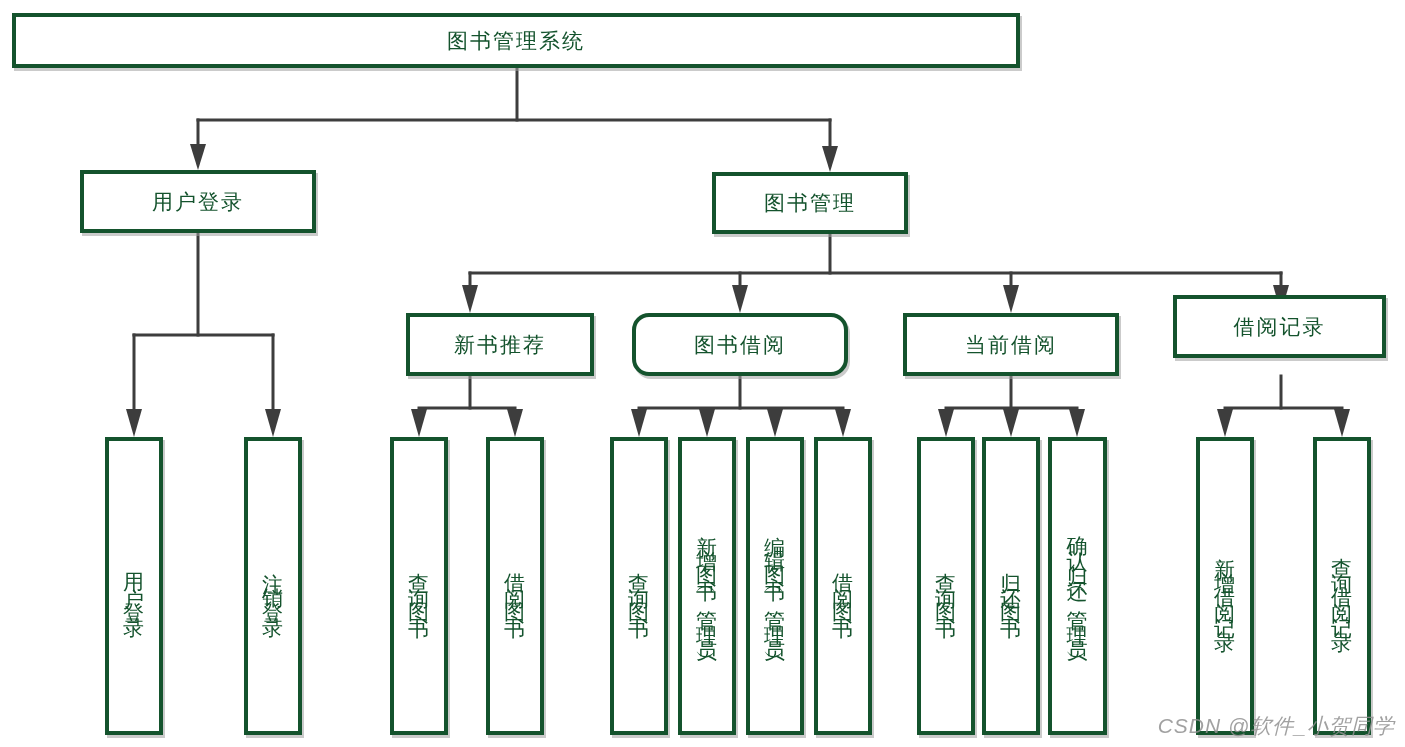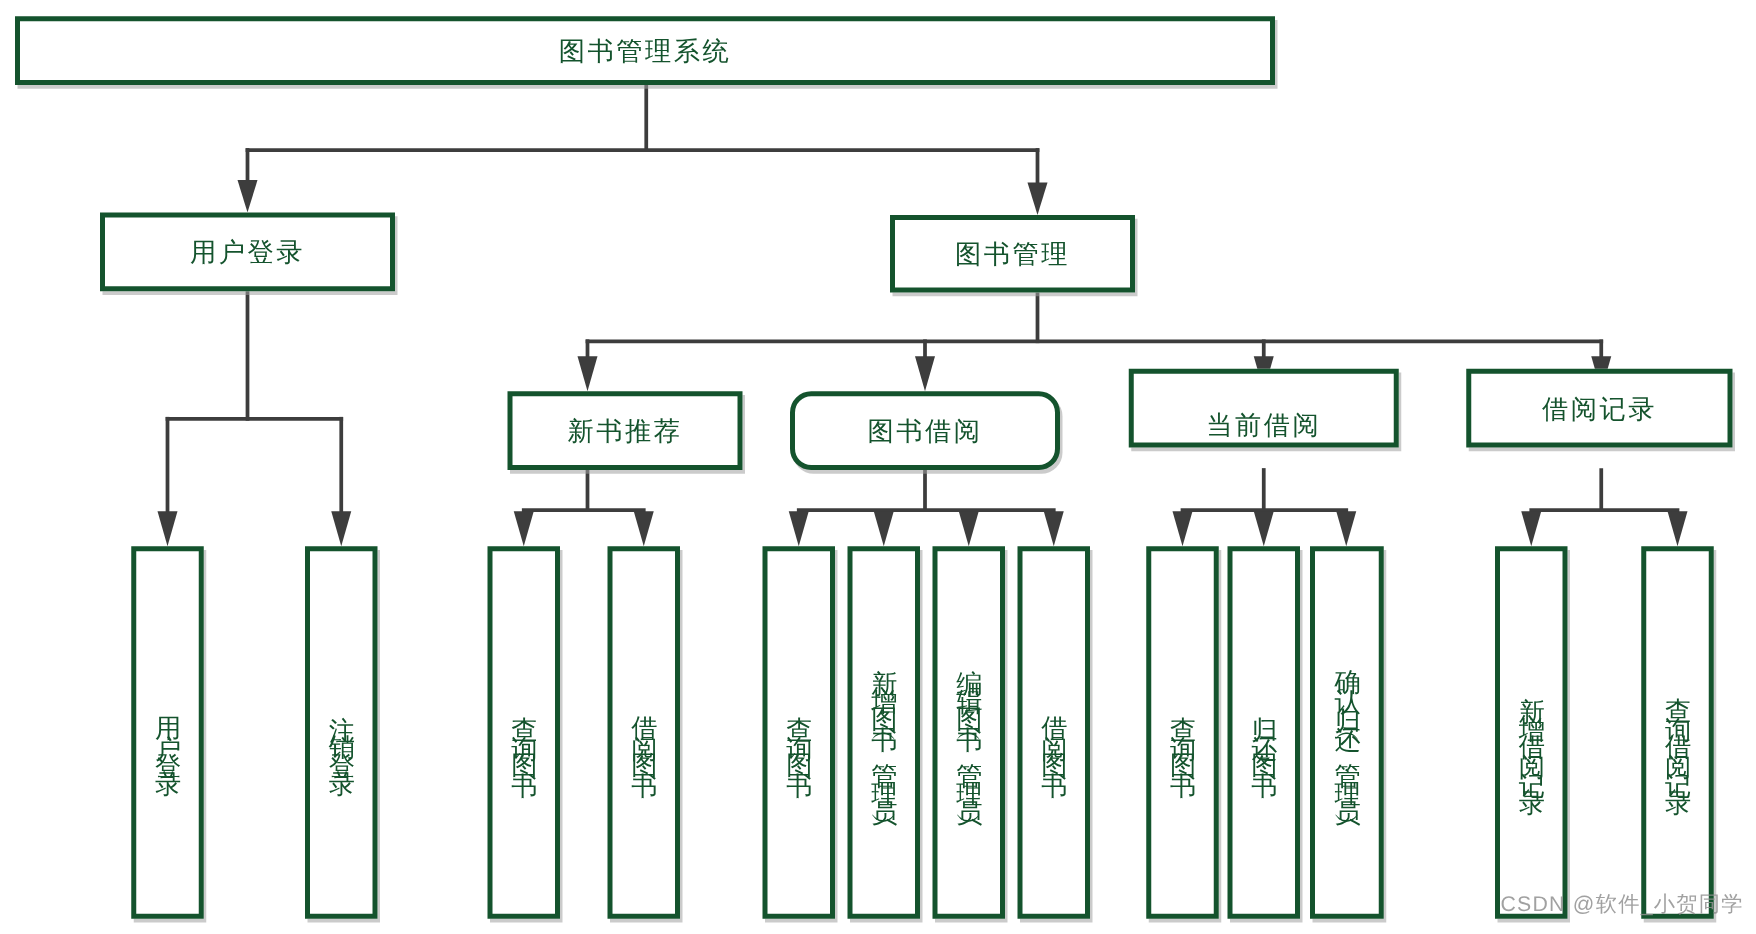--- a/index.html
+++ b/index.html
@@ -36,24 +36,25 @@
     text-orientation: mixed;
     letter-spacing: 15px;
     font-size: 21px;
     line-height: 1;
   }
   .watermark {
     position: absolute;
     right: 10px;
     top: 712px;
     z-index: 3;
-    font-size: 17px;
+    font-size: 21px;
     color: rgba(145,145,145,0.85);
     letter-spacing: 1px;
     white-space: nowrap;
+    font-style: italic;
   }
 </style>
 </head>
 <body>
 
 <div class="canvas">
 
   <svg class="connectors" viewBox="0 0 1405 747" xmlns="http://www.w3.org/2000/svg">
     <g stroke="#3d3d3d" stroke-width="3" fill="none" stroke-linecap="square">
 
@@ -126,21 +127,21 @@
   <div class="node" style="left:712px; top:172px; width:196px; height:62px;">
     <span>图书管理</span>
   </div>
 
   <div class="node" style="left:362px; top:313px; width:188px; height:63px;margin-left:44px;">
     <span>新书推荐</span>
   </div>
   <div class="node" style="left:632px; top:313px; width:216px; height:63px;border-radius:17px;">
     <span>图书借阅</span>
   </div>
-  <div class="node" style="left:903px; top:295px; width:216px; height:63px;align-items:flex-end;">
+  <div class="node" style="left:903px; top:313px; width:216px; height:63px;">
     <span>当前借阅</span>
   </div>
   <div class="node" style="left:1173px; top:295px; width:213px; height:63px;">
     <span>借阅记录</span>
   </div>
 
   <div class="node vertical" style="left:105px; top:437px; width:58px; height:298px;">
     <span>用户登录</span>
   </div>
   <div class="node vertical" style="left:244px; top:437px; width:58px; height:298px;">

